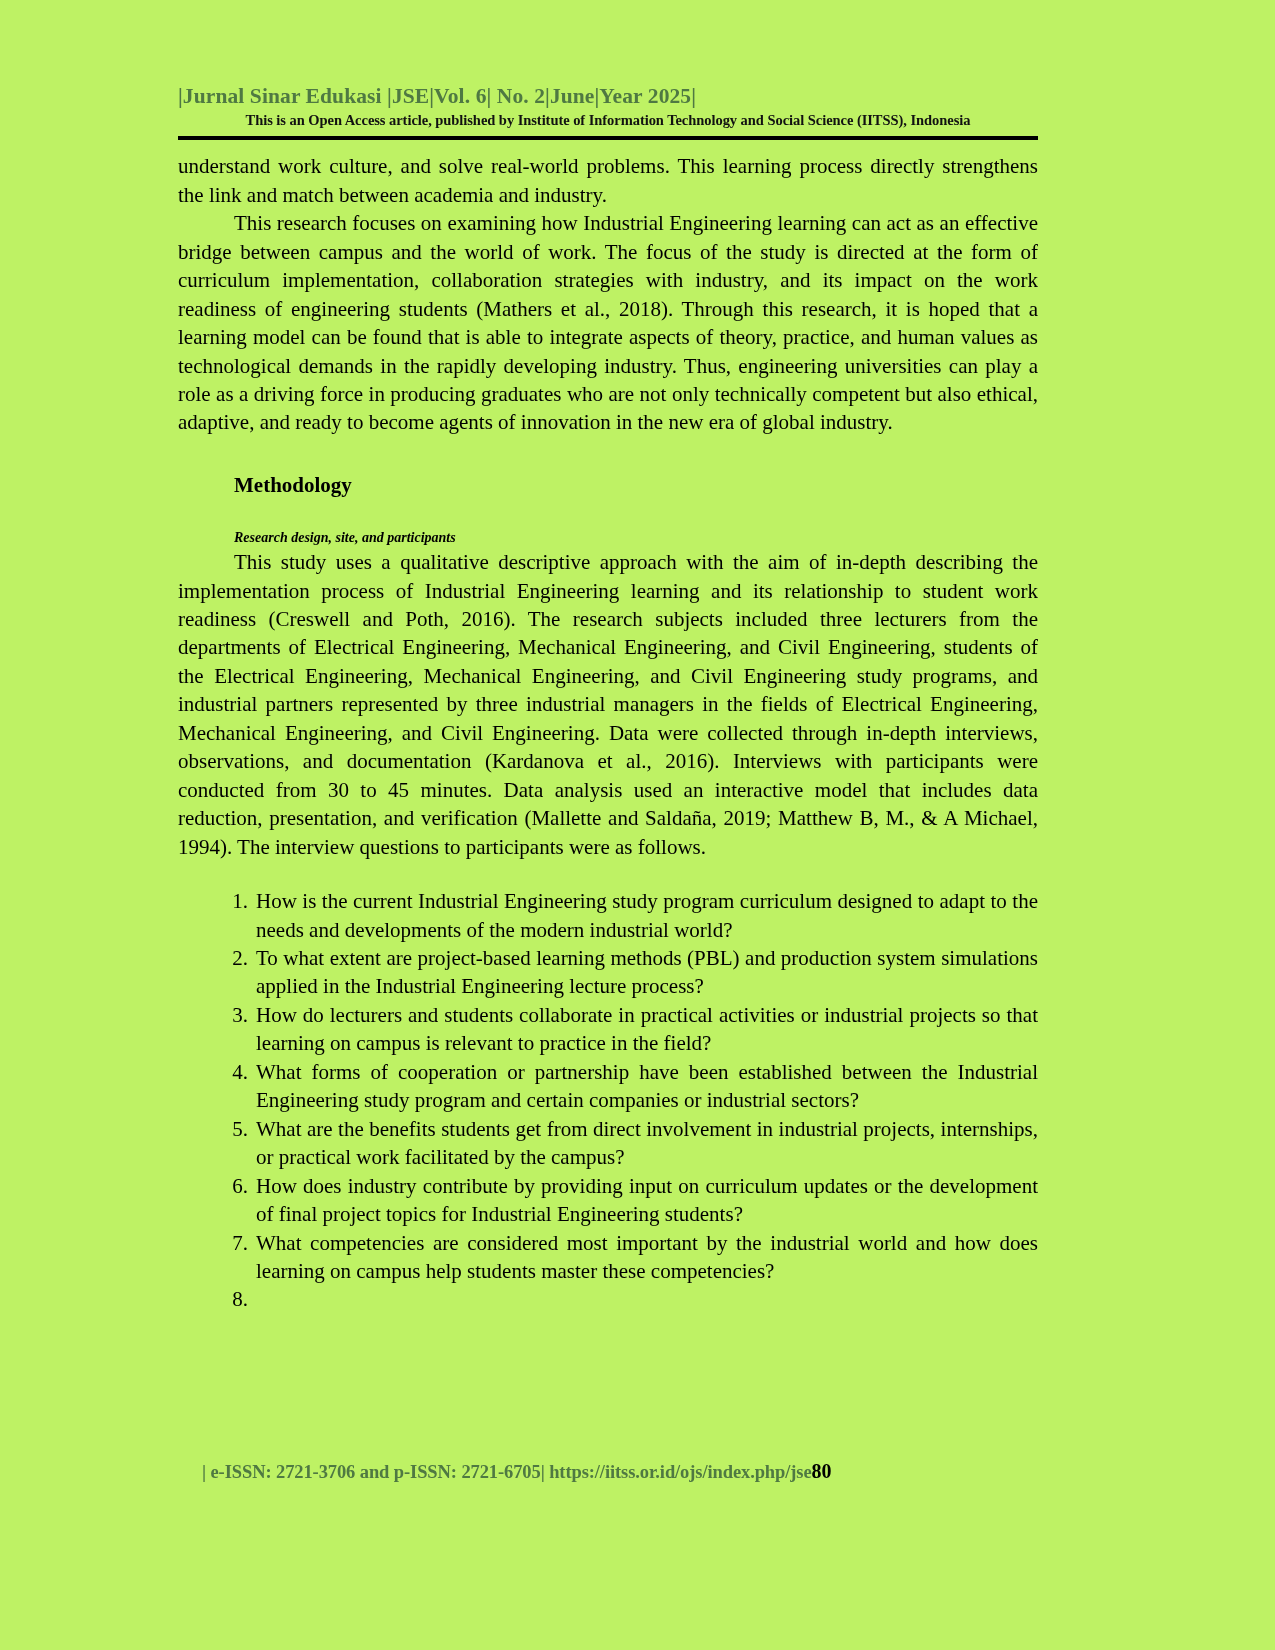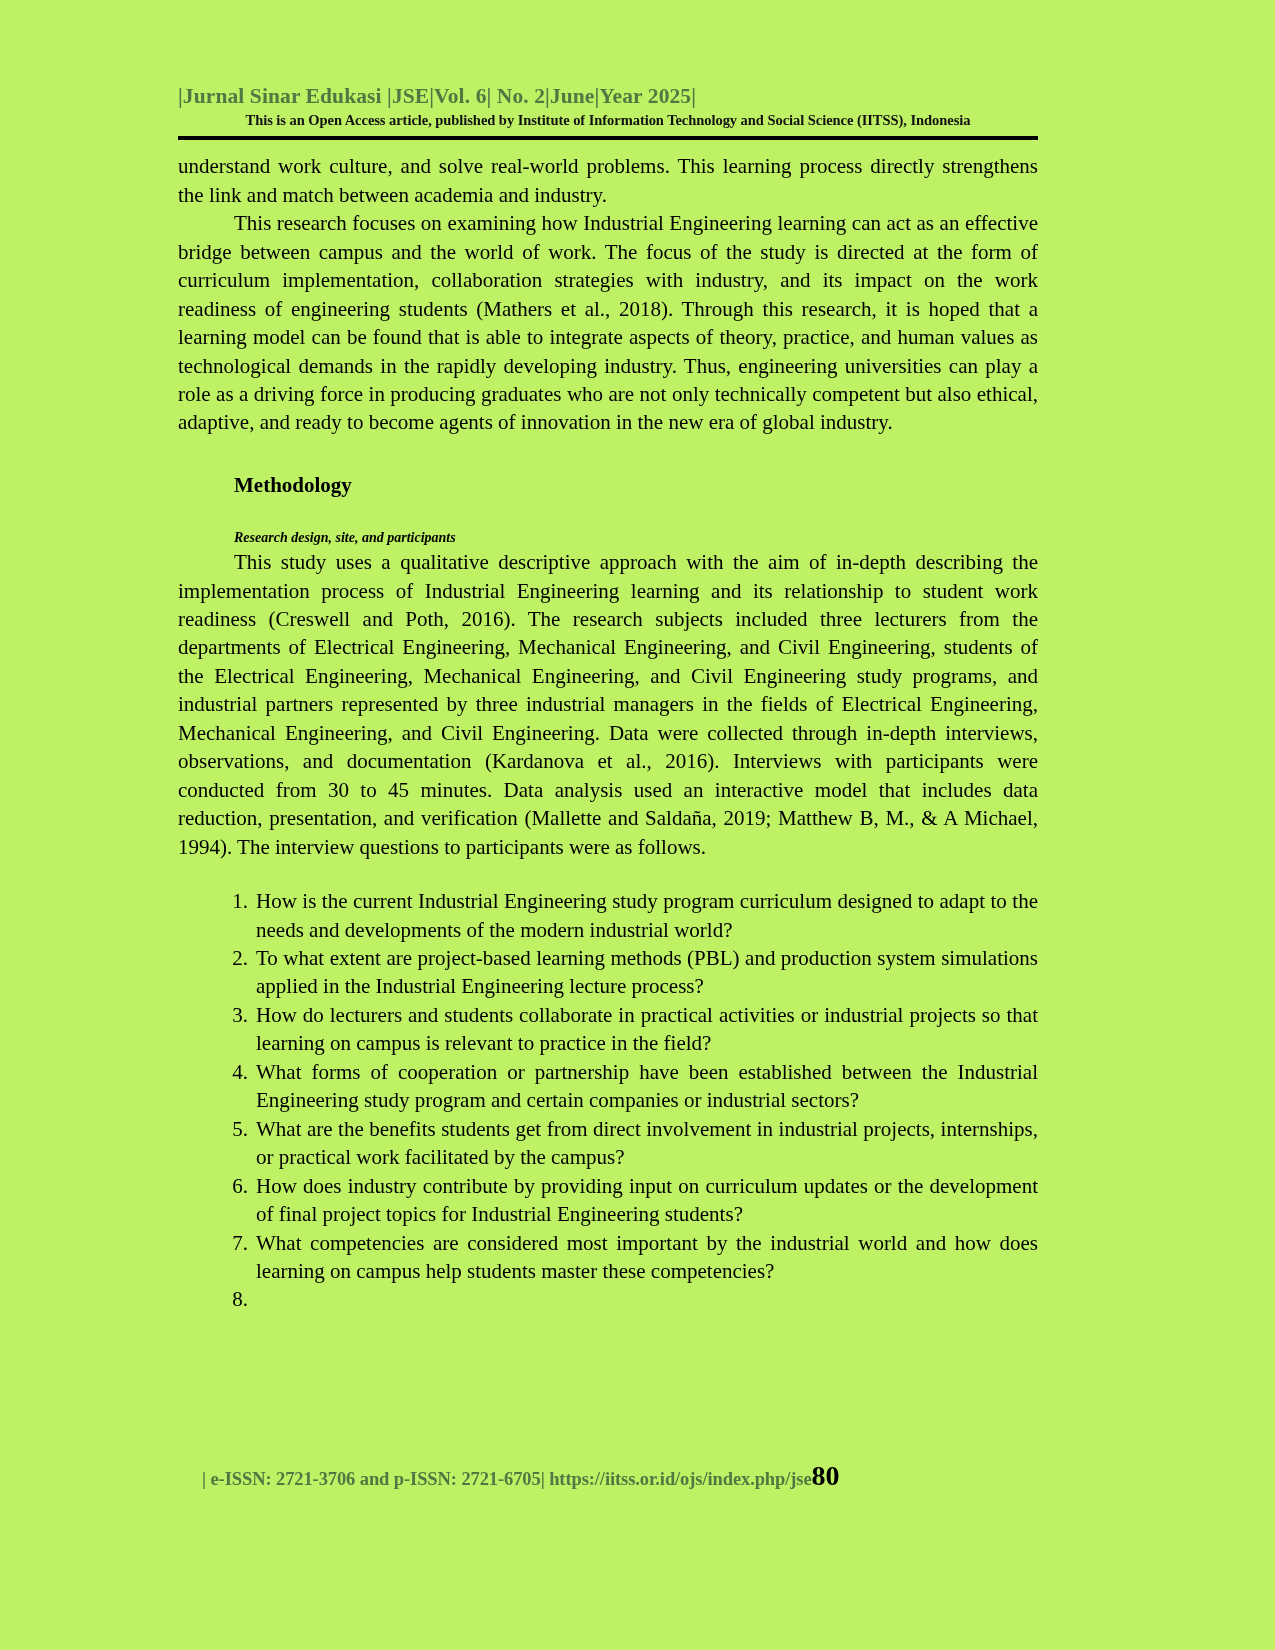--- a/index.html
+++ b/index.html
@@ -121,21 +121,21 @@
     margin-left: 24px;
   }
   .footer-issn {
     font-size: 18.5px;
     font-weight: bold;
     color: #4f7942;
     letter-spacing: -0.1px;
     white-space: nowrap;
   }
   .footer-page {
-    font-size: 28px;
+    font-size: 20px;
     font-weight: bold;
     color: #000000;
     padding-right: 8px;
   }
 </style>
 </head>
 <body>
 
 <div class="page">
 

